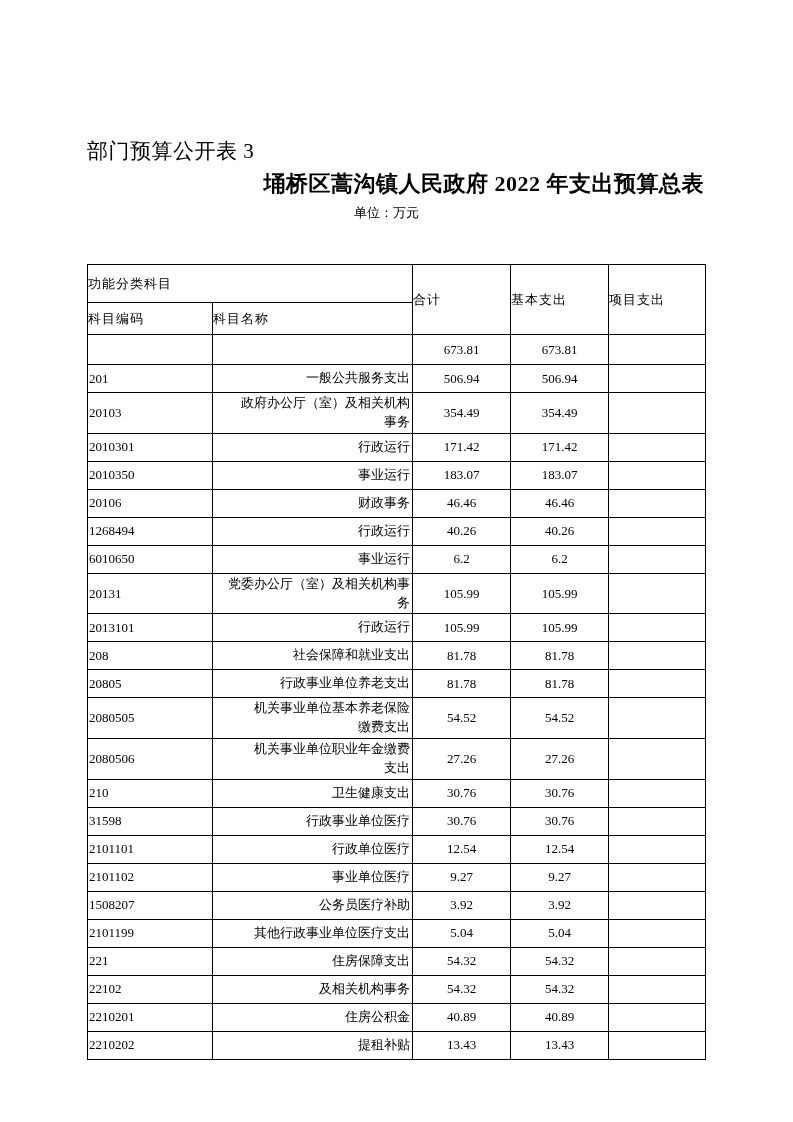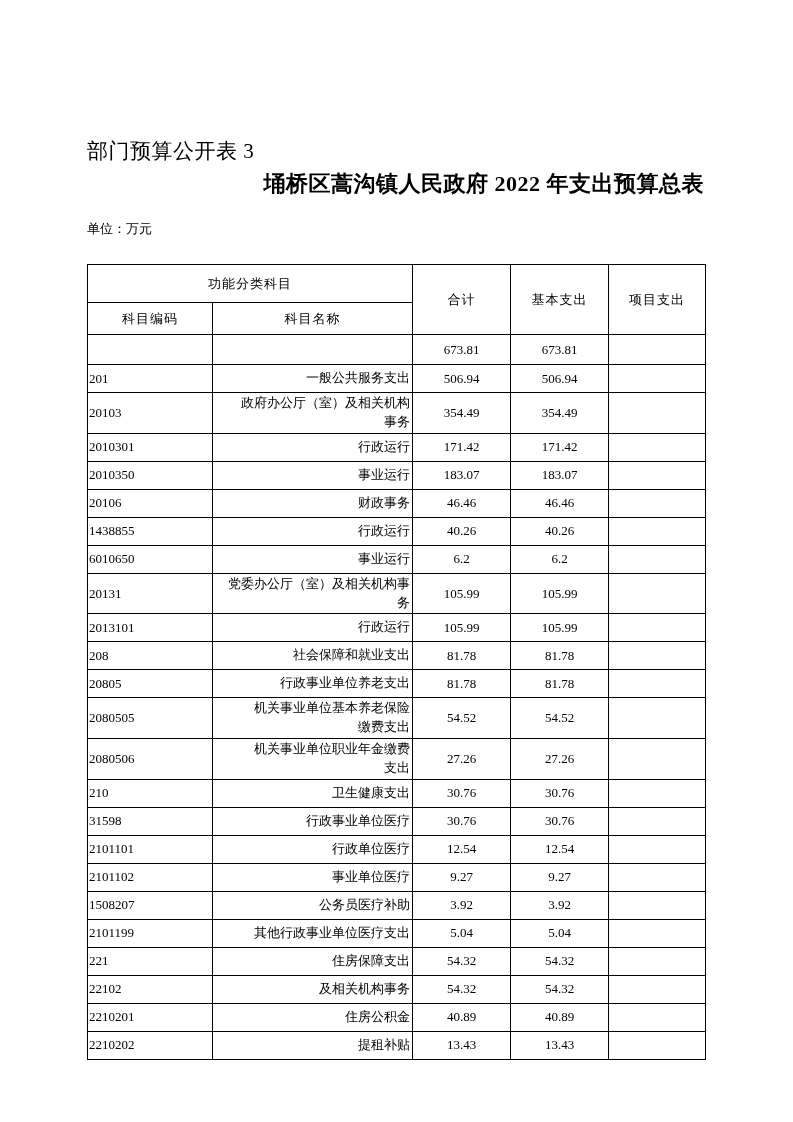--- a/index.html
+++ b/index.html
@@ -25,23 +25,23 @@
     top: 169px;
     width: 660px;
     text-align: right;
     font-size: 22px;
     font-weight: bold;
     letter-spacing: 0.5px;
   }
   .unit-note {
     position: absolute;
     left: 87px;
-    top: 220px;
+    top: 204px;
     width: 599px;
-    text-align: left;
+    text-align: center;
     font-size: 13px;
     font-family: Liberation Serif, serif;
   }
   table.budget {
     position: absolute;
     left: 87px;
     top: 264px;
     width: 618px;
     border-collapse: collapse;
     table-layout: fixed;
@@ -55,21 +55,21 @@
     border: 1px solid #000000;
     font-weight: normal;
     font-size: 13px;
     vertical-align: middle;
     overflow: hidden;
   }
   tr.hdr-1 { height: 38px; }
   tr.hdr-2 { height: 32px; }
   tr.r-total { height: 30px; }
   tr.r-data { height: 28px; }
-  .hcell { text-align: center; font-size: 14px; letter-spacing: 1px; }
+  .hcell { font-size: 14px; letter-spacing: 1px; }
   .code-cell {
     text-align: left;
     padding-left: 1px;
     font-size: 14px;
     margin-top: 44px;
   }
   .name-cell {
     text-align: right;
     padding: 1px 2px 1px 6px;
     line-height: 1.45;
@@ -143,21 +143,21 @@
         <td class="num-cell"></td>
       </tr>
       <tr class="r-data">
         <td class="code-cell">20106</td>
         <td class="name-cell ind-2">财政事务</td>
         <td class="num-cell">46.46</td>
         <td class="num-cell">46.46</td>
         <td class="num-cell"></td>
       </tr>
       <tr class="r-data">
-        <td class="code-cell">1438855</td>
+        <td class="code-cell">1268494</td>
         <td class="name-cell ind-2">行政运行</td>
         <td class="num-cell">40.26</td>
         <td class="num-cell">40.26</td>
         <td class="num-cell"></td>
       </tr>
       <tr class="r-data">
         <td class="code-cell">6010650</td>
         <td class="name-cell ind-2">事业运行</td>
         <td class="num-cell">6.2</td>
         <td class="num-cell">6.2</td>

